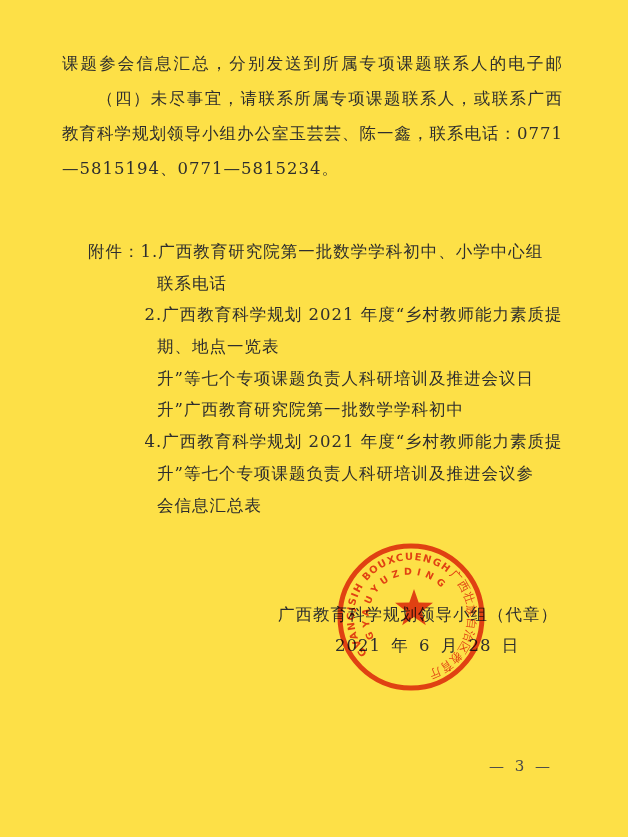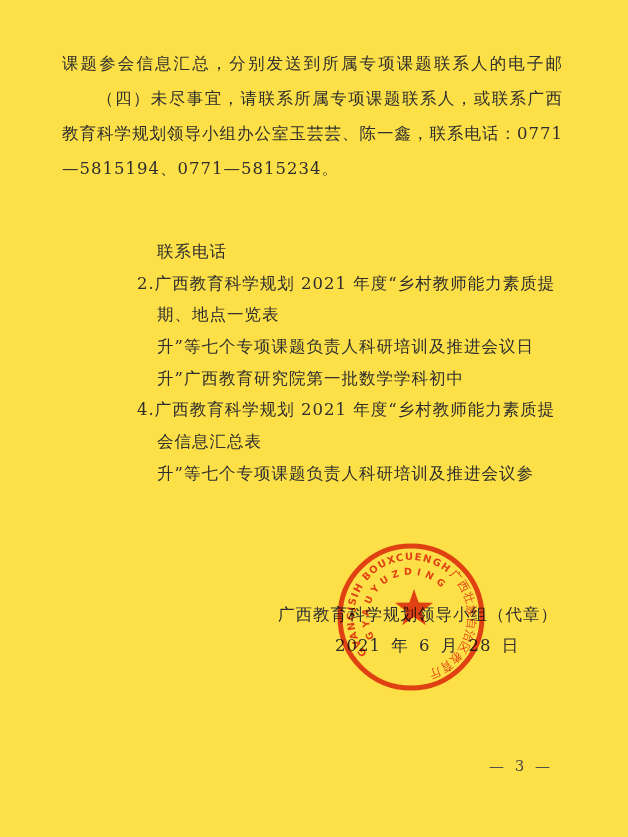--- a/index.html
+++ b/index.html
@@ -23,21 +23,21 @@
   .tline.ind{padding-left:35px;}
   .tline.ind.jf{width:466px;font-family:Liberation Serif, serif;}
 
   
   .attachments{
     position:absolute;left:88px;top:236px;width:482px;
     font-size:16.5px;letter-spacing:1px;
   }
   .aline{height:31.7px;line-height:31.7px;white-space:nowrap;}
   .aline .alabel{display:inline;}
-  .aline.num{padding-left:49px;}
+  .aline.num{padding-left:49px;text-align:center;}
   .aline.cont{padding-left:69px;}
 
   
   .sig-org{
     position:absolute;left:278px;top:605px;
     font-size:16.5px;letter-spacing:1px;line-height:20px;white-space:nowrap;
   }
   .sig-date{
     position:absolute;left:335px;top:636px;
     font-size:16.5px;letter-spacing:1px;word-spacing:4px;line-height:20px;white-space:nowrap;
@@ -65,28 +65,29 @@
 <div class="page">
 
   <div class="body-text">
     <div class="tline jf">课题参会信息汇总，分别发送到所属专项课题联系人的电子邮</div>
     <div class="tline ind jf">（四）未尽事宜，请联系所属专项课题联系人，或联系广西</div>
     <div class="tline jf">教育科学规划领导小组办公室玉芸芸、陈一鑫，联系电话：0771</div>
     <div class="tline">—5815194、0771—5815234。</div>
   </div>
 
   <div class="attachments">
+    <div class="aline"><span class="alabel">附件：</span><span>1.广西教育研究院第一批数学学科初中、小学中心组</span></div>
     <div class="aline cont">联系电话</div>
     <div class="aline num">2.广西教育科学规划 2021 年度“乡村教师能力素质提</div>
     <div class="aline cont">期、地点一览表</div>
     <div class="aline cont">升”等七个专项课题负责人科研培训及推进会议日</div>
     <div class="aline cont">升”广西教育研究院第一批数学学科初中</div>
     <div class="aline num">4.广西教育科学规划 2021 年度“乡村教师能力素质提</div>
+    <div class="aline cont">升”等七个专项课题负责人科研培训及推进会议参</div>
     <div class="aline cont">会信息汇总表</div>
-    <div class="aline cont">升”等七个专项课题负责人科研培训及推进会议参</div>
   </div>
 
   <div class="sig-org">广西教育科学规划领导小组（代章）</div>
   <div class="sig-date">2021 年 6 月 28 日</div>
 
   <svg class="seal" viewBox="0 0 150 150" xmlns="http://www.w3.org/2000/svg">
     <defs>
       <path id="arcLatinOuter" d="M 31.3 111.6 A 57 57 0 0 1 111.6 31.3" fill="none"></path>
       <path id="arcChinese" d="M 111.6 31.3 A 57 57 0 0 1 89.8 130.1" fill="none"></path>
       <path id="arcLatinInner" d="M 38.6 96 A 42 42 0 0 1 107.2 48" fill="none"></path>

